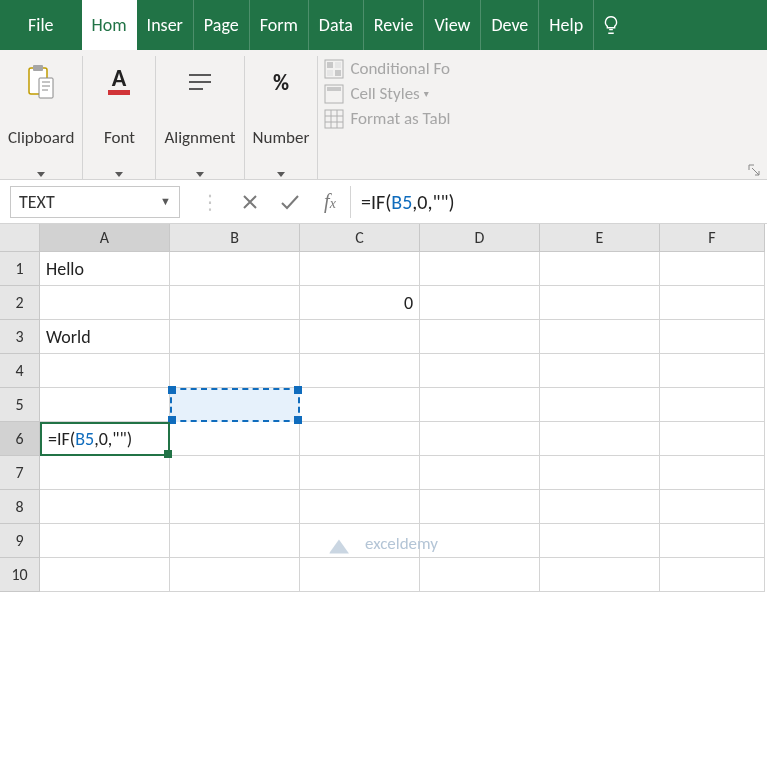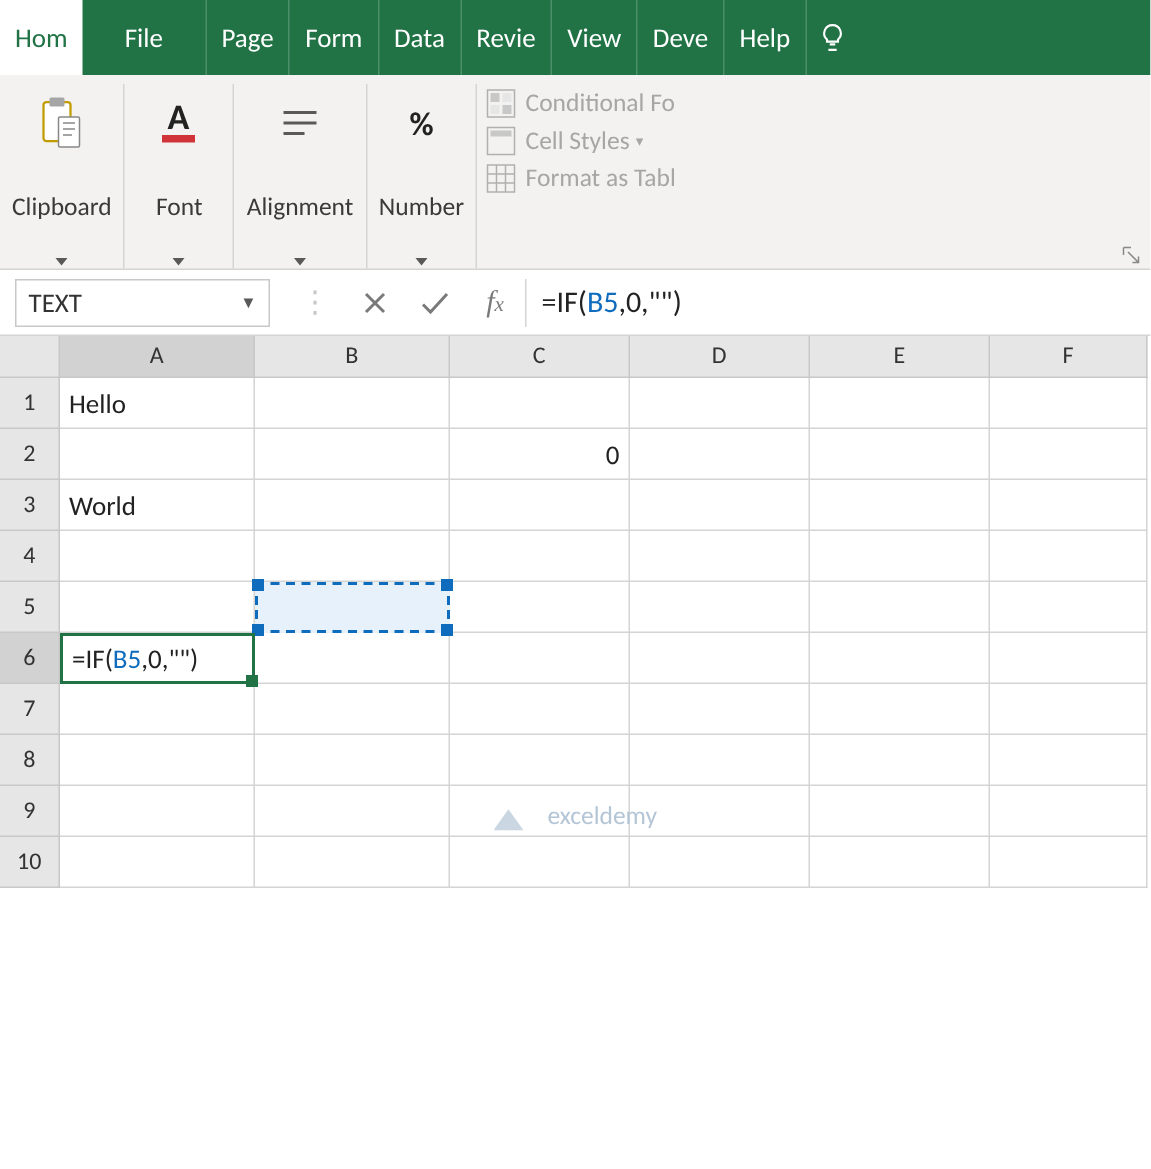--- a/index.html
+++ b/index.html
@@ -50,22 +50,23 @@
   .watermark { position:absolute; left:50%; transform:translateX(-50%); bottom:38px; color:#b4c5d6; font-size:17px; display:flex; align-items:center; gap:16px; pointer-events:none; }
   .wm-logo { width:20px; height:20px; background:#b4c5d6; clip-path: polygon(0 100%, 50% 30%, 100% 100%); opacity:.7; }
 
   .formula-text .kw { color:#222; }
   .formula-text .ref { color:#0f6cbd; }
 </style>
 </head>
 <body>
 
 <div class="tabbar">
+  <div class="tab file">File</div>
   <div class="tab active">Hom</div>
-  <div class="tab file">File</div>
+  <div class="tab">Inser</div>
     <div class="tab-sep"></div>
   <div class="tab">Page</div>
     <div class="tab-sep"></div>
   <div class="tab">Form</div>
     <div class="tab-sep"></div>
   <div class="tab">Data</div>
     <div class="tab-sep"></div>
   <div class="tab">Revie</div>
     <div class="tab-sep"></div>
   <div class="tab">View</div>

